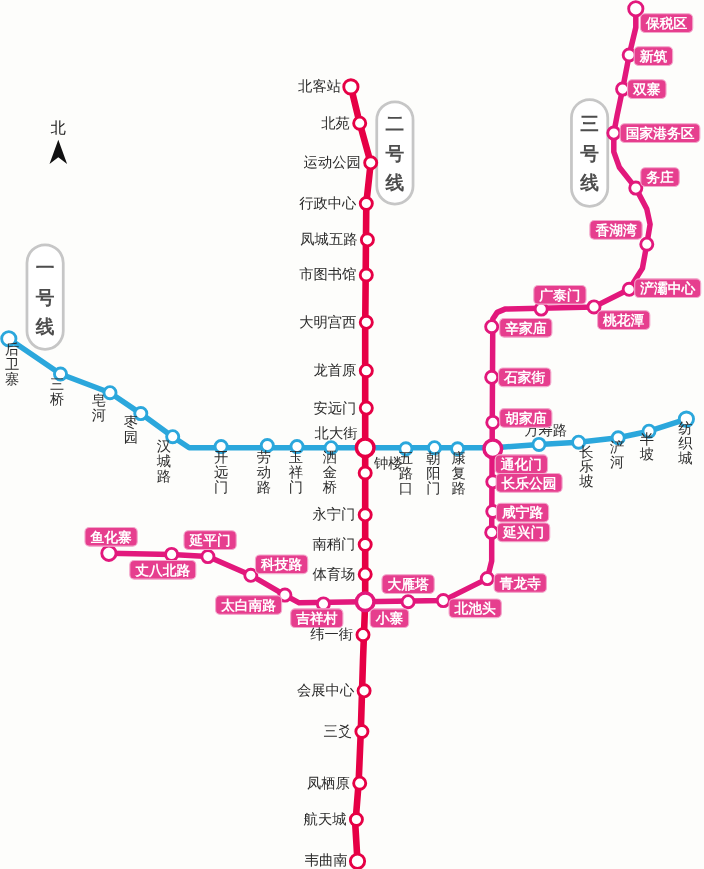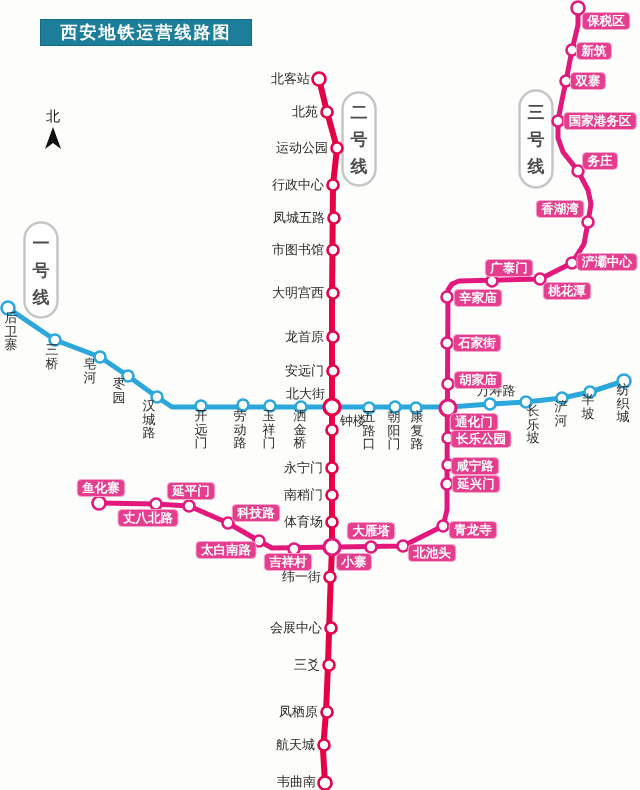--- a/index.html
+++ b/index.html
@@ -232,14 +232,13 @@
       <text fill="#2b2b2b" font-size="13" text-anchor="end" x="323" y="526">体育场</text>
       <text fill="#2b2b2b" font-size="13" text-anchor="end" x="321" y="581">纬一街</text>
       <text fill="#2b2b2b" font-size="13" text-anchor="end" x="322" y="632">会展中心</text>
       <text fill="#2b2b2b" font-size="13" text-anchor="end" x="320" y="669">三爻</text>
       <text fill="#2b2b2b" font-size="13" text-anchor="end" x="318" y="716">凤栖原</text>
       <text fill="#2b2b2b" font-size="13" text-anchor="end" x="315" y="749">航天城</text>
       <text fill="#2b2b2b" font-size="13" text-anchor="end" x="316" y="786">韦曲南</text>
       <text x="53" y="121" text-anchor="middle" font-size="14" fill="#111111">北</text>
       <polygon points="53,127 45,149 53,143 61,149" fill="#111111"></polygon>
     </svg>
-  <div class="title">西安地铁运营线路图</div>
 </div>
 
 </body></html>

